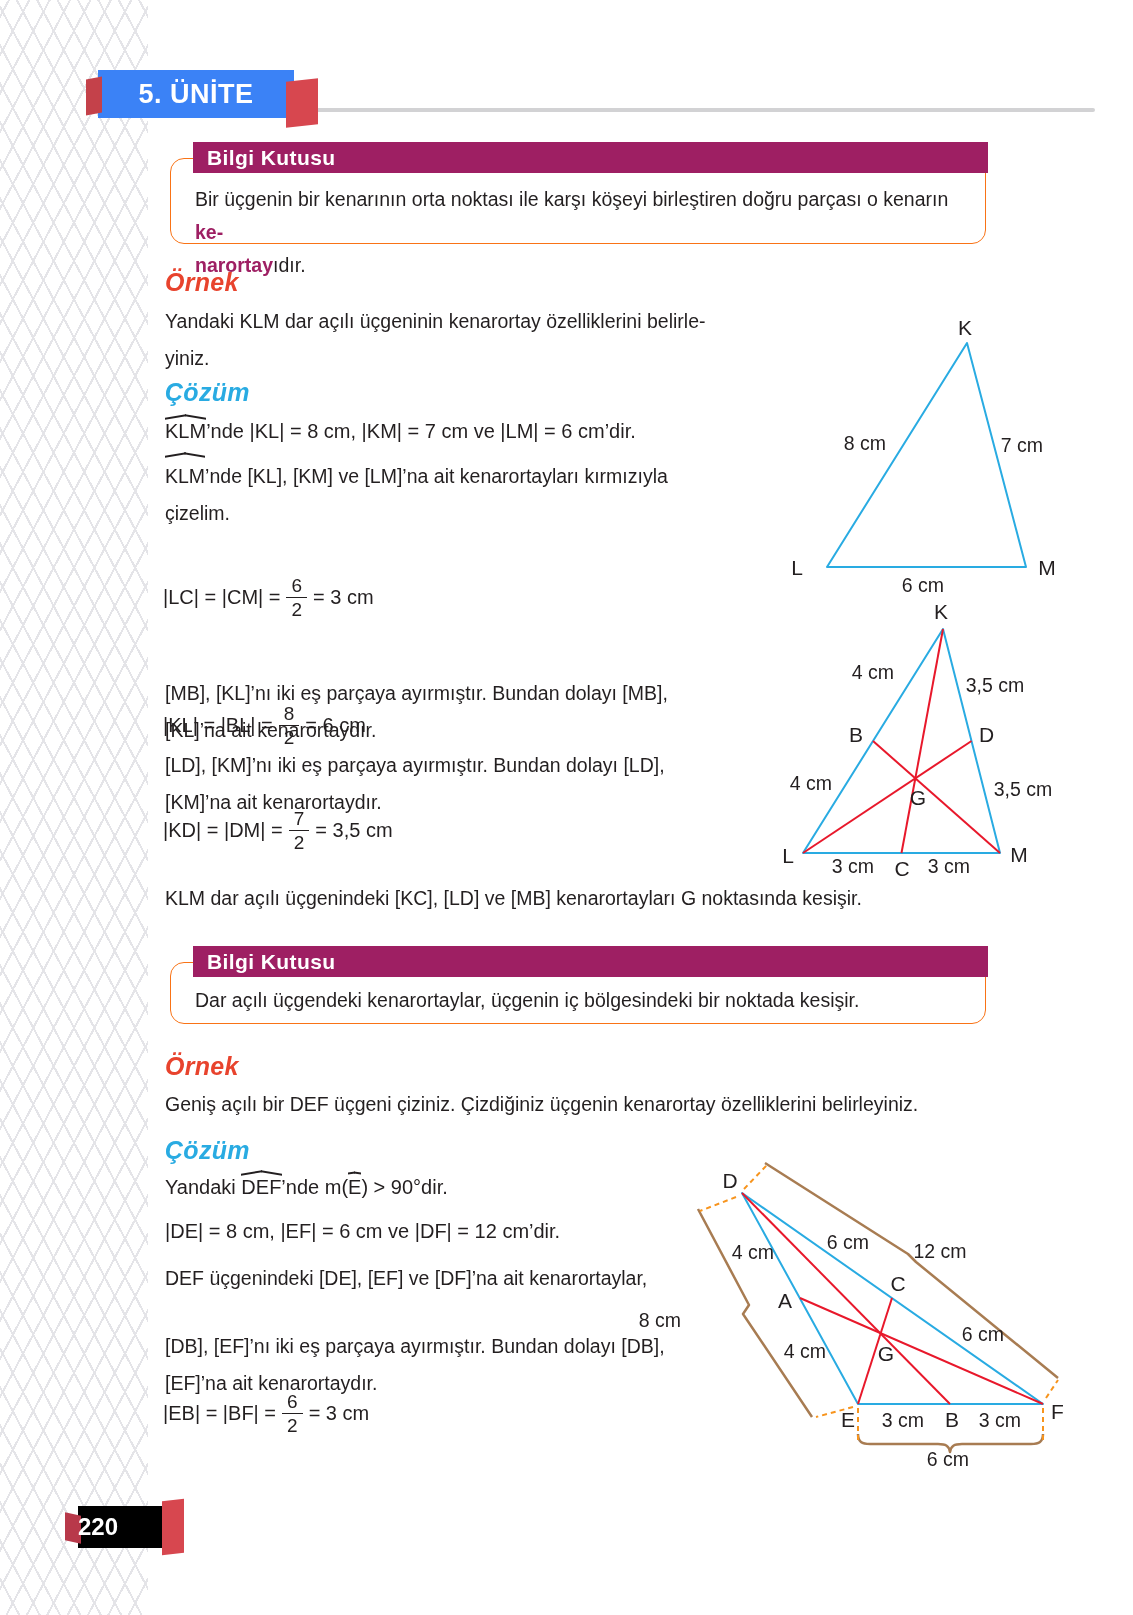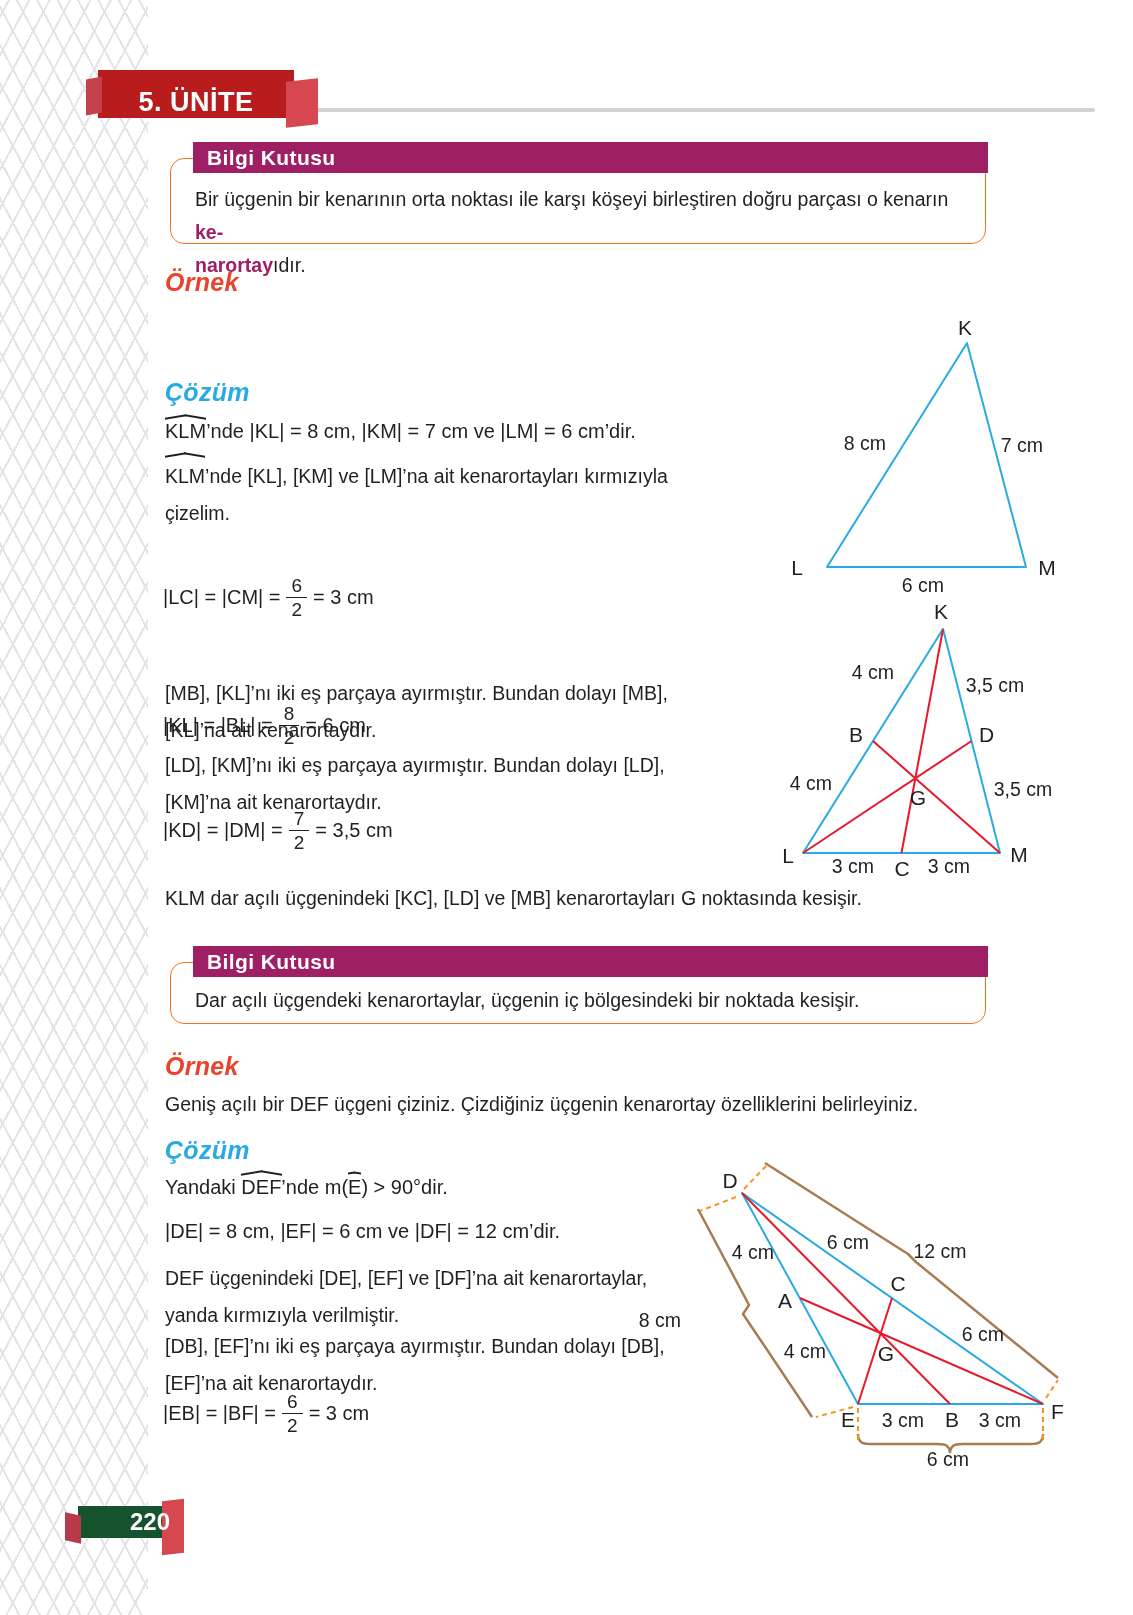--- a/index.html
+++ b/index.html
@@ -11,29 +11,29 @@
     position:absolute; left:0; top:0; width:148px; height:1615px;
     background-image:
       repeating-linear-gradient(62deg,  transparent 0 16px, #e4e4e8 16px 18px),
       repeating-linear-gradient(-62deg, transparent 0 16px, #e4e4e8 16px 18px);
   }
   .sep-line { position:absolute; left:250px; top:108px; width:845px; height:4px;
     background:#d2d2d4; border-radius:2px; z-index:1; }
 
   
   .ribbon-unit { position:absolute; left:98px; top:70px; width:196px; height:48px;
-    background:#b91c1c; display:flex; align-items:flex-end; justify-content:center; z-index:2; }
+    background:#3b82f6; display:flex; align-items:center; justify-content:center; z-index:2; }
   .ribbon-unit::before { content:""; position:absolute; right:-24px; top:10px; width:32px;
     height:46px; background:#d7474f; transform:skewY(-6deg); z-index:-1; }
   .ribbon-unit::after { content:""; position:absolute; left:-12px; top:8px; width:16px;
     height:36px; background:#c4414a; transform:skewY(-10deg); z-index:-2; }
   .ribbon-unit span { color:#fff; font-size:27px; font-weight:bold; letter-spacing:0.5px; }
 
-  .page-badge { position:absolute; left:78px; top:1506px; width:92px; height:32px;
-    background:#14532d; display:flex; align-items:center; justify-content:flex-end; z-index:2; }
+  .page-badge { position:absolute; left:78px; top:1506px; width:92px; height:42px;
+    background:#000000; display:flex; align-items:center; justify-content:flex-start; z-index:2; }
   .page-badge::before { content:""; position:absolute; right:-14px; top:-6px; width:22px;
     height:54px; background:#d7474f; transform:skewY(-6deg); z-index:-1; }
   .page-badge::after { content:""; position:absolute; left:-13px; top:8px; width:16px;
     height:28px; background:#b8394a; transform:skewY(12deg); z-index:-2; }
   .page-badge span { color:#fff; font-size:24px; font-weight:bold; }
 
   
   .infobox { position:absolute; border:1px solid #f97316; border-radius:14px; background:#fff; }
   .infobox .bar { position:absolute; top:-17px; left:22px; right:-3px; height:31px;
     background:#9e1f63; color:#ffffff; font-size:21px; font-weight:bold;
@@ -85,20 +85,24 @@
     </div>
     <div class="content">
       <span>Bir üçgenin bir kenarının orta noktası ile karşı köşeyi birleştiren doğru parçası o kenarın</span>
       <span class="magenta">ke-</span><br>
       <span class="magenta">narortay</span><span>ıdır.</span>
     </div>
   </div>
 
   <div class="h-ornek" style="left:165px; top:268px;">Örnek</div>
 
+  <div class="para" style="left:165px; top:303px;">
+    <div>Yandaki KLM dar açılı üçgeninin kenarortay özelliklerini belirle-</div>
+    <div>yiniz.</div>
+  </div>
 
   <div class="h-cozum" style="left:165px; top:378px;">Çözüm</div>
 
   <div class="mline" style="left:165px; top:420px;">
     <span class="hat">KLM</span><span>’nde |KL| = 8 cm, |KM| = 7 cm ve |LM| = 6 cm’dir.</span>
   </div>
 
   <div class="para" style="left:165px; top:458px;">
     <div>
       <span class="hat">KLM</span><span>’nde [KL], [KM] ve [LM]’na ait kenarortayları kırmızıyla</span>
@@ -192,21 +196,20 @@
   <div class="h-cozum" style="left:165px; top:1136px;">Çözüm</div>
 
   <div class="mline" style="left:165px; top:1176px;">
     <span>Yandaki </span><span class="hat">DEF</span><span>’nde m(</span><span class="hat">E</span><span>) &gt; 90°dir.</span>
   </div>
 
   <div class="mline" style="left:165px; top:1220px;">|DE| = 8 cm, |EF| = 6 cm ve |DF| = 12 cm’dir.</div>
 
   <div class="para" style="left:165px; top:1260px;">
     <div>DEF üçgenindeki [DE], [EF] ve [DF]’na ait kenarortaylar,</div>
-    <div>yanda kırmızıyla verilmiştir.</div>
   </div>
 
   <div class="para" style="left:165px; top:1328px;">
     <div>[DB], [EF]’nı iki eş parçaya ayırmıştır. Bundan dolayı [DB],</div>
     <div>[EF]’na ait kenarortaydır.</div>
   </div>
 
   <div class="eq" style="left:163px; top:1388px;">
     <span>|EB| = |BF| =</span>
     <span class="frac">

